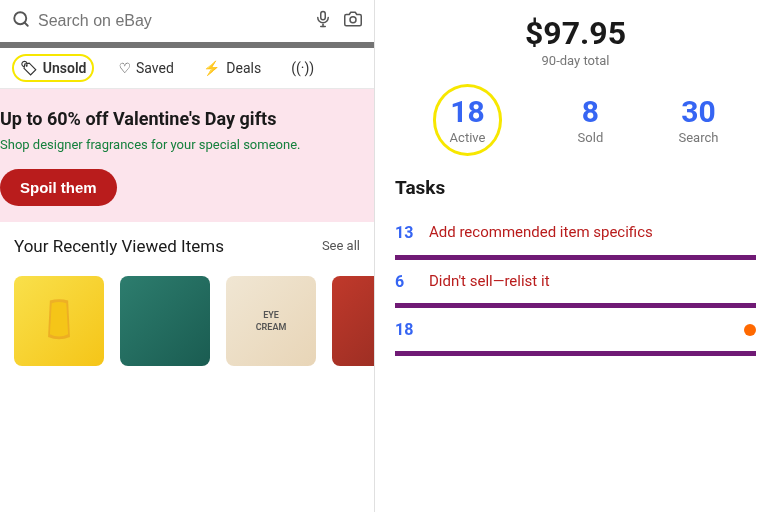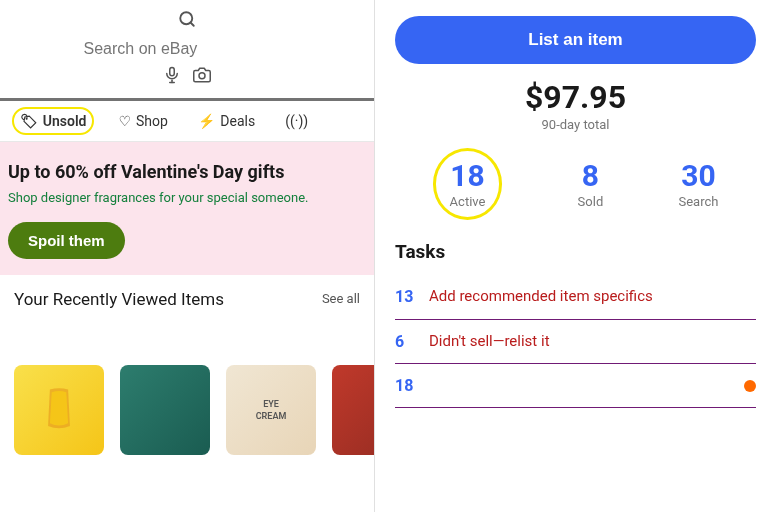--- a/index.html
+++ b/index.html
@@ -21,23 +21,22 @@
       display: flex;
       flex-direction: column;
       overflow: hidden;
     }
 
     
     .search-bar {
       display: flex;
       align-items: center;
       padding: 10px 12px;
-      border-bottom: 3px solid #737373;
+      border-bottom: 6px solid #737373;
       gap: 8px;
-      flex-direction: column;
     }
     .search-icon-wrap {
       color: #555;
       font-size: 18px;
     }
     .search-input-field {
       flex: 1;
       border: none;
       outline: none;
       font-size: 16px;
@@ -75,38 +74,38 @@
       border: 2.5px solid #f7e700;
       font-weight: 600;
     }
     .nav-tab-icon {
       font-size: 14px;
     }
 
     
     .promo-banner {
       background: #fce4ec;
-      padding: 18px 16px 16px 8px;
+      padding: 18px 16px 16px 0;
       margin: 0;
     }
     .promo-title {
       font-size: 18px;
       font-weight: 700;
       color: #1a1a1a;
       line-height: 1.3;
       margin-bottom: 6px;
     }
     .promo-subtitle {
       font-size: 13px;
       color: #15803d;
       margin-bottom: 14px;
       line-height: 1.4;
     }
     .promo-button {
-      background: #4d7c0f;
+      background: #b91c1c;
       color: #fff;
       border: none;
       border-radius: 24px;
       padding: 10px 20px;
       font-size: 15px;
       font-weight: 600;
       cursor: pointer;
     }
 
     
@@ -128,21 +127,20 @@
       cursor: pointer;
       text-decoration: none;
     }
 
     
     .thumbnails-row {
       display: flex;
       gap: 16px;
       padding: 12px 14px;
       overflow-x: auto;
-      margin-top: 36px;
     }
     .thumbnail {
       width: 90px;
       height: 90px;
       border-radius: 8px;
       overflow: hidden;
       flex-shrink: 0;
     }
     .thumb-yellow {
       background: linear-gradient(135deg, #f9e04b 0%, #f5c518 100%);
@@ -258,21 +256,21 @@
       font-size: 19px;
       font-weight: 700;
       color: #1a1a1a;
       margin-bottom: 12px;
     }
     .task-item {
       display: flex;
       align-items: center;
       gap: 14px;
       padding: 12px 0;
-      border-bottom: 1px solid #701a75;
+      border-bottom: 5px solid #701a75;
     }
     .task-number {
       font-size: 16px;
       font-weight: 700;
       color: #3665f3;
       min-width: 20px;
     }
     .task-text {
       font-size: 15px;
       color: #b91c1c;
@@ -319,21 +317,21 @@
     </div>
   </div>
 
   <div class="nav-tabs">
     <div class="nav-tab active">
       <span class="nav-tab-icon">🏷</span>
       <span>Unsold</span>
     </div>
     <div class="nav-tab">
       <span class="nav-tab-icon">♡</span>
-      <span>Shop</span>
+      <span>Saved</span>
     </div>
     <div class="nav-tab">
       <span class="nav-tab-icon">⚡</span>
       <span>Deals</span>
     </div>
     <div class="nav-tab">
       <span class="nav-tab-icon">((·))</span>
     </div>
   </div>
 
@@ -368,21 +366,20 @@
     </div>
     <div class="thumbnail">
       <div class="thumb-red"></div>
     </div>
   </div>
 
 </div>
 
 <div class="right-panel">
 
-  <button class="list-item-btn">List an item</button>
 
   <div class="revenue-section">
     <div class="revenue-amount">$97.95</div>
     <div class="revenue-label">90-day total</div>
   </div>
 
   <div class="stats-row">
     <div class="stat-item active-stat">
       <div class="active-circle">
         <div class="stat-number">18</div>

